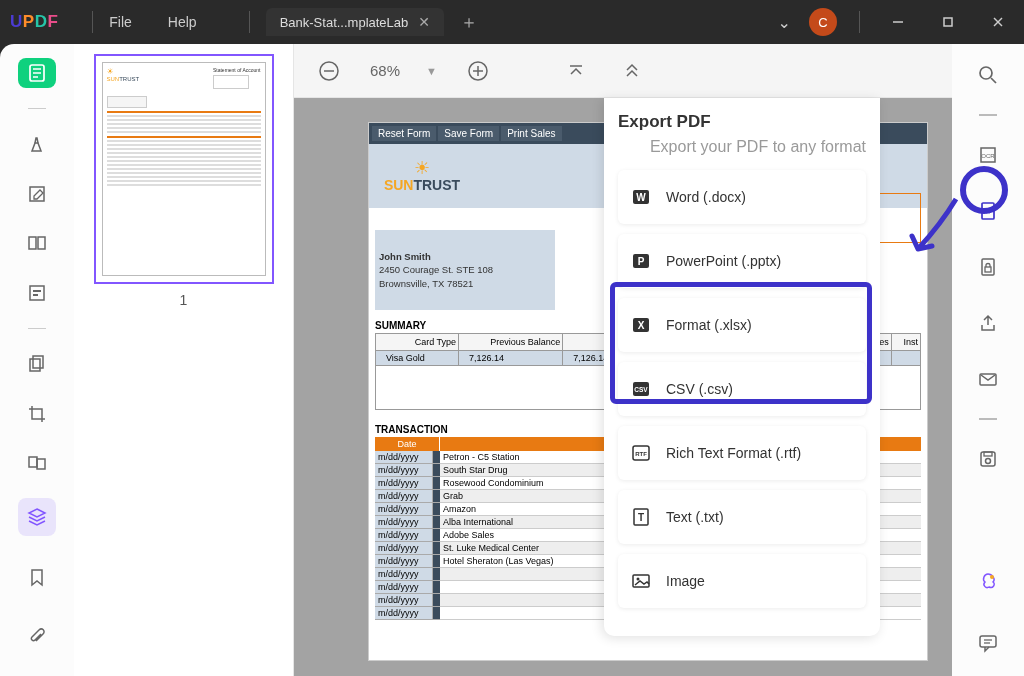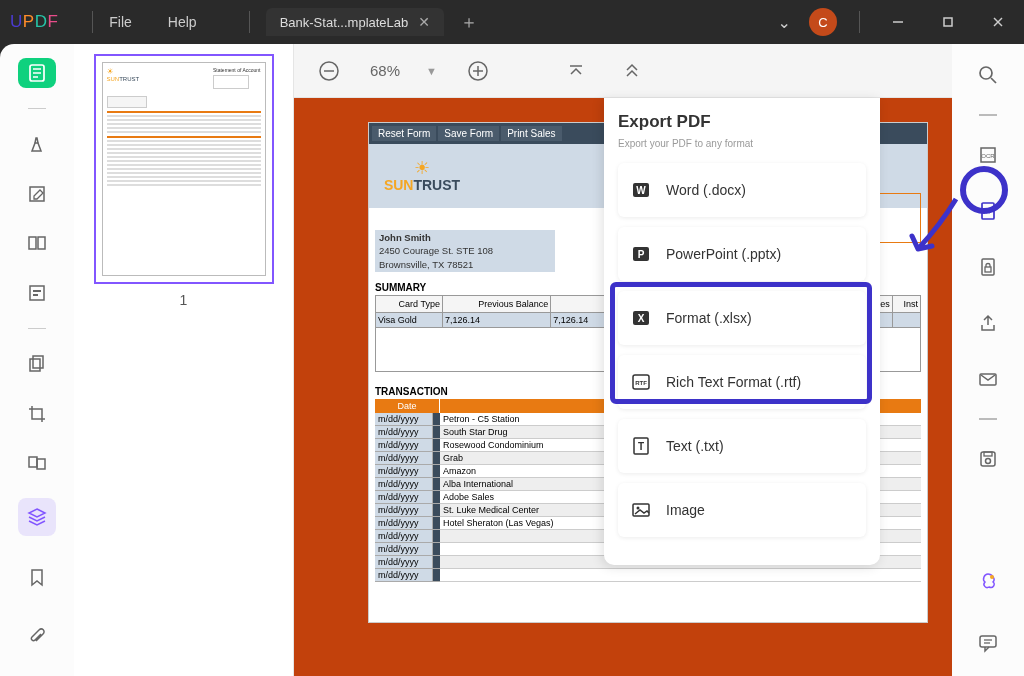--- a/index.html
+++ b/index.html
@@ -1,20 +1,20 @@
 <!DOCTYPE html>
 <html><head>
 <meta charset="utf-8">
 <style>
 * { margin: 0; padding: 0; box-sizing: border-box; font-family: -apple-system, BlinkMacSystemFont, "Segoe UI", Arial, sans-serif; }
 body { width: 1024px; height: 676px; background: #2a2a2a; overflow: hidden; position: relative; }
 
 
 .titlebar { height: 44px; background: #2a2a2a; display: flex; align-items: center; padding: 0 10px; color: #aaa; }
-.logo { font-weight: 400; font-size: 17px; margin-right: 18px; letter-spacing: 0.5px; }
+.logo { font-weight: 700; font-size: 17px; margin-right: 18px; letter-spacing: 0.5px; }
 .logo .c1{color:#4b3bd1}.logo .c2{color:#ff8c2a}.logo .c3{color:#26c5a8}.logo .c4{color:#e84d8a}
 .tb-sep { width:1px; height:22px; background:#555; margin: 0 16px; }
 .menu-item { color: #ccc; font-size: 14px; margin-right: 36px; cursor: pointer; }
 .tab { display:flex; align-items:center; background:#333; margin-left:0px; padding: 6px 14px; border-radius: 6px 6px 0 0; color:#ddd; font-size:13px; }
 .tab-close { margin-left: 10px; color:#aaa; font-size:14px; cursor:pointer; }
 .tab-add { margin-left: 16px; color:#aaa; font-size: 18px; cursor:pointer; }
 .titlebar-right { margin-left:auto; display:flex; align-items:center; gap: 18px; }
 .avatar { width:28px; height:28px; border-radius:50%; background:#c44a1a; display:flex; align-items:center; justify-content:center; color:#fff; font-size:13px; }
 .win-btn { width:32px; height:30px; display:flex; align-items:center; justify-content:center; color:#ccc; cursor:pointer; }
 
@@ -28,56 +28,56 @@
 .tool-btn.selected2 { background:#e9e4fb; }
 .left-bottom { margin-top:auto; margin-bottom: 20px; display:flex; flex-direction:column; gap: 22px; align-items:center; }
 
 
 .thumb-panel { width: 220px; background:#fff; border-right: 1px solid #e5e5e5; padding-top: 10px; display:flex; flex-direction:column; align-items:center; }
 .thumb { width:180px; height:230px; border: 2px solid #8256ff; background:#fff; padding: 6px; position:relative; }
 .thumb-inner { width:100%; height:100%; border:1px solid #bbb; background:#fff; position:relative; overflow:hidden; font-size: 5px; }
 .thumb-label { margin-top:8px; font-size:14px; color:#555; }
 
 
-.center { flex:1; background:#c2410c; position:relative; display:flex; flex-direction:column; }
+.center { flex:1; background:#a3a3a3; position:relative; display:flex; flex-direction:column; }
 .toolbar-top { height: 54px; display:flex; align-items:center; gap: 26px; padding-left: 20px; background: #f5f5f5; border-bottom:1px solid #e5e5e5; }
 .tb-btn { width: 30px; height:30px; display:flex; align-items:center; justify-content:center; color:#666; cursor:pointer; }
 .zoom-lvl { font-size:15px; color:#666; }
 .tb-chev { color:#999; font-size:11px; }
 .doc-scroll { flex:1; overflow:hidden; position:relative; padding: 24px 0 0 74px; }
 
 
 .doc { width: 560px; background:#fff; border:1px solid #ccc; position:relative; font-size:10px; }
 .doc-bar { background:#3a4b5c; color:#fff; display:flex; gap:2px; padding:3px; }
 .doc-bar-btn { background:#4a5b6c; padding:2px 6px; font-size:10px; }
 .doc-logo { display:flex; align-items:center; padding: 6px 8px; background:#cfdae6; }
 .doc-logo-img { width:90px; height:52px; display:flex; flex-direction:column; align-items:center; justify-content:center; }
 .sun-rays { font-size:18px; color:#f5a623; line-height:1; }
 .logo-txt { font-size:14px; font-weight:700; }
 .logo-txt .s1{color:#f5a623}.logo-txt .s2{color:#3a4b5c}
-.doc-cust { margin:22px 6px 6px 6px; background:#cfdae6; padding:1px 4px; width:180px; font-size:9.5px; line-height:1.4; color:#333; }
+.doc-cust { margin:22px 6px 6px 6px; background:#cfdae6; padding:20px 4px; width:180px; font-size:9.5px; line-height:1.4; color:#333; }
 .doc-cust b { font-weight:600; }
 .sec-title { font-weight:600; font-size:10px; padding:4px 6px 2px 6px; }
 .sum-table { width: calc(100% - 12px); margin: 0 6px; border-collapse:collapse; font-size:9px; }
 .sum-table th { border:1px solid #999; background:#f5f5f5; padding:3px 2px; font-weight:400;text-align:right; }
-.sum-table td { border:1px solid #999; padding:2px 2px; background:#cfdae6; }
+.sum-table td { border:1px solid #999; padding:2px 10px; background:#cfdae6; }
 .sum-blank { height: 44px; border:1px solid #999; margin:0 6px; border-top:none; }
 .trans-head { background:#e87a12; color:#fff; font-size:9px; display:flex; margin:0 6px; }
 .trans-head .th1 { width:65px; text-align:center; padding:2px 0; border-right:1px solid #fff; }
 .trans-head .th2 { flex:1; text-align:center; padding:2px 0; }
 .trans-row { display:flex; margin:0 6px; font-size:9px; }
 .trans-row .c-date { width:58px; background:#cfdae6; padding:1px 3px; border-right:1px solid #aaa; border-bottom:1px solid #aaa; }
 .trans-row .c-chk { width:7px; background:#3a4b5c; border-bottom:1px solid #aaa; }
 .trans-row .c-desc { flex:1; padding:1px 3px; border-bottom:1px solid #ccc; }
 .trans-row.alt .c-desc { background:#eee; }
 
 
 .export-panel { position:absolute; top:54px; right:72px; width: 276px; background:#fff; border-radius: 0 0 10px 10px; box-shadow: -2px 2px 12px rgba(0,0,0,0.12); padding: 14px 14px 18px 14px; }
 .ep-title { font-size:17px; font-weight:600; color:#333; margin-bottom:6px; }
-.ep-sub { font-size:10px; color:#9a9a9a; margin-bottom: 14px; }
+.ep-sub { font-size:16px; color:#9a9a9a; margin-bottom: 14px; text-align: right; }
 .ep-item { display:flex; align-items:center; gap:14px; padding: 16px 12px; border-radius:6px; box-shadow: 0 1px 4px rgba(0,0,0,0.08); margin-bottom: 10px; cursor:pointer; font-size:14px; color:#333; }
 .ep-icon { width:22px; height:22px; display:flex; align-items:center; justify-content:center; color:#333; }
 .ep-hl { position:absolute; border: 5px solid #3d32c9; border-radius: 6px; pointer-events:none; }
 
 
 .right-rail { width: 72px; display:flex; flex-direction:column; align-items:center; padding-top: 14px; gap: 22px; background:#fcfcfc; }
 .rr-btn { width: 34px; height:34px; display:flex; align-items:center; justify-content:center; color:#666; cursor:pointer; border-radius:4px; }
 .rr-sep { width: 18px; height:2px; background:#bbb; }
 .rr-highlight { position:absolute; width:48px; height:48px; border:6px solid #3d32c9; border-radius:50%; pointer-events:none; }
 
@@ -420,20 +420,29 @@
             <svg width="20" height="20" viewBox="0 0 20 20">
               <rect x="2" y="3" width="16" height="14" rx="2" fill="#333"></rect>
               <text x="10" y="14" text-anchor="middle" fill="#fff" font-size="10" font-weight="bold">X</text>
             </svg>
           </span>
         <span>Format (.xlsx)</span>
       </div>
       <div class="ep-item">
         <span class="ep-icon">
             <svg width="20" height="20" viewBox="0 0 20 20">
+              <rect x="2" y="3" width="16" height="14" rx="2" fill="#333"></rect>
+              <text x="10" y="13" text-anchor="middle" fill="#fff" font-size="6.5" font-weight="bold">CSV</text>
+            </svg>
+          </span>
+        <span>CSV (.csv)</span>
+      </div>
+      <div class="ep-item">
+        <span class="ep-icon">
+            <svg width="20" height="20" viewBox="0 0 20 20">
               <rect x="2" y="3" width="16" height="14" rx="2" fill="none" stroke="#333" stroke-width="1.5"></rect>
               <text x="10" y="13" text-anchor="middle" fill="#333" font-size="6" font-weight="bold">RTF</text>
             </svg>
           </span>
         <span>Rich Text Format (.rtf)</span>
       </div>
       <div class="ep-item">
         <span class="ep-icon">
             <svg width="20" height="20" viewBox="0 0 20 20">
               <rect x="3" y="2" width="14" height="16" rx="1" fill="none" stroke="#333" stroke-width="1.5"></rect>

